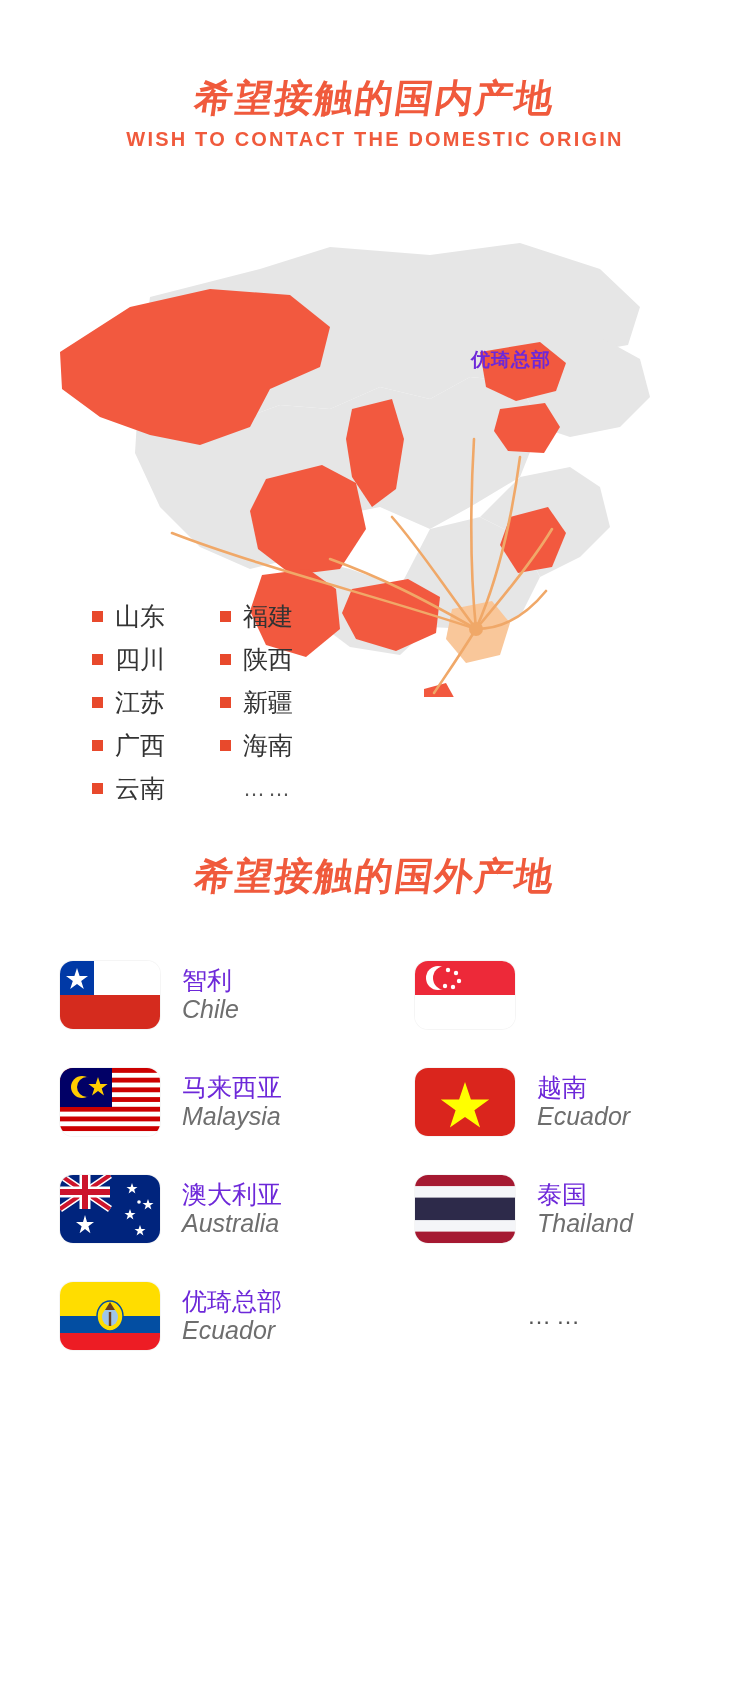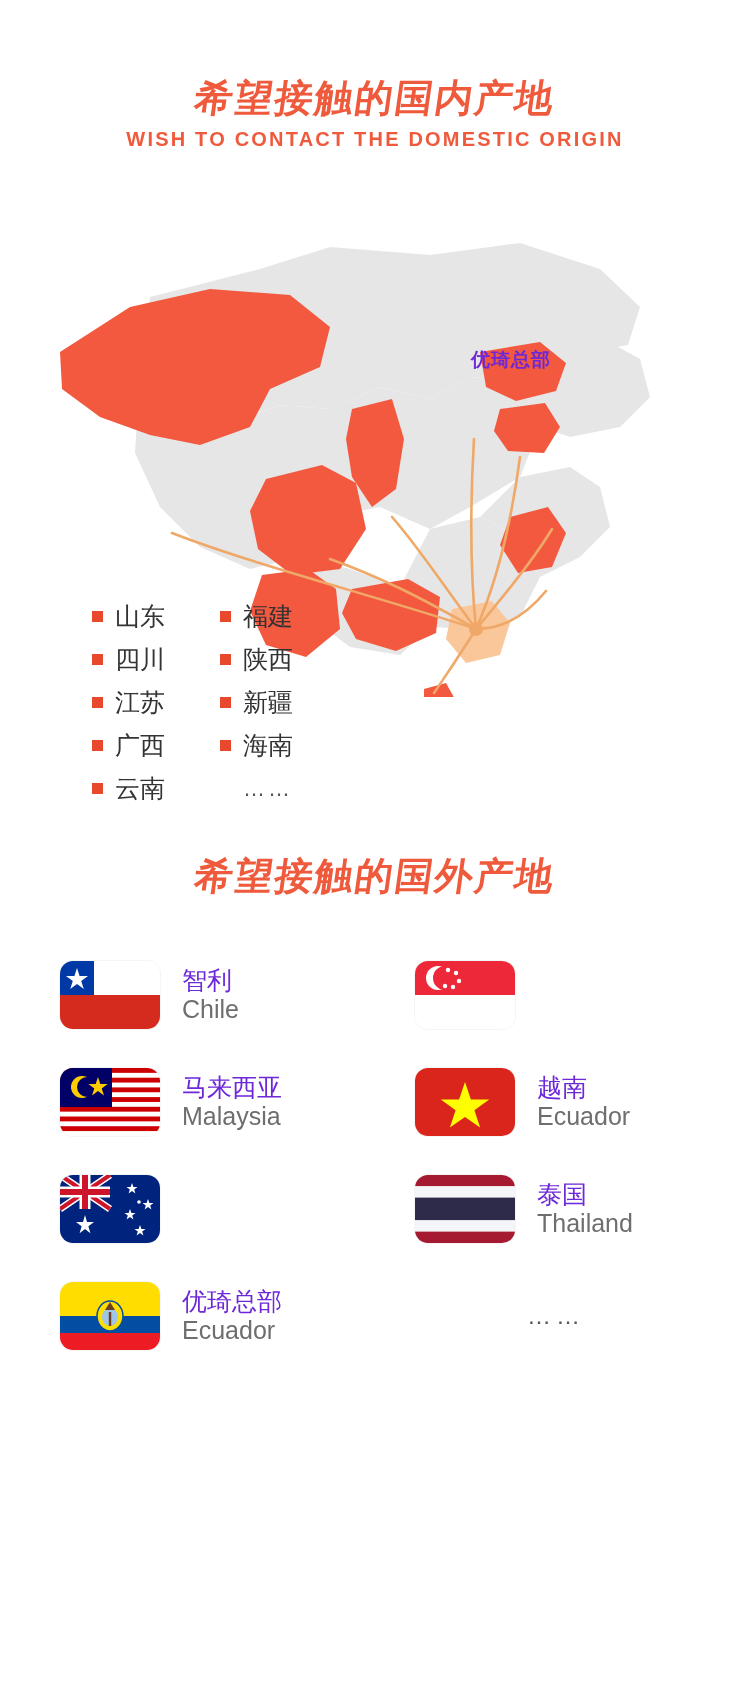--- a/index.html
+++ b/index.html
@@ -54,21 +54,21 @@
     column-gap:0px;row-gap:0px;padding-left:60px;box-sizing:border-box;
   }
   .flag-row{display:flex;align-items:center;height:107px;}
   .flag{
     width:100px;height:68px;border-radius:13px;overflow:hidden;
     position:relative;flex:none;margin-right:22px;
     box-shadow:0 0 0 1px rgba(0,0,0,0.04);
   }
   .names{line-height:1.18;}
   .names .cn{font-size:25px;color:#6d28d9;}
-  .names .en{font-size:25px;color:#6e6e6e;}
+  .names .en{font-size:25px;color:#6e6e6e;font-style:italic;}
   .dots-cell{display:flex;align-items:center;height:107px;padding-left:112px;}
   .dots-cell span{font-size:24px;color:#555;letter-spacing:5px;}
 </style>
 </head>
 <body>
 
 <div class="section" style="height:840px;">
 
   <div class="heading" style="padding-top:78px;">
     <div class="cn">希望接触的国内产地</div>
@@ -260,20 +260,24 @@
           <g fill="#fff">
             <polygon points="25,40 27,47 34,47 28.4,51.3 30.4,58.3 25,54 19.6,58.3 21.6,51.3 16,47 23,47"></polygon>
             <polygon points="72,8 73.4,12 77.5,12 74.2,14.6 75.4,18.6 72,16.1 68.6,18.6 69.8,14.6 66.5,12 70.6,12"></polygon>
             <polygon points="88,24 89.4,28 93.5,28 90.2,30.6 91.4,34.6 88,32.1 84.6,34.6 85.8,30.6 82.5,28 86.6,28"></polygon>
             <polygon points="70,34 71.4,38 75.5,38 72.2,40.6 73.4,44.6 70,42.1 66.6,44.6 67.8,40.6 64.5,38 68.6,38"></polygon>
             <polygon points="80,50 81.4,54 85.5,54 82.2,56.6 83.4,60.6 80,58.1 76.6,60.6 77.8,56.6 74.5,54 78.6,54"></polygon>
             <circle cx="79" cy="27" r="1.8"></circle>
           </g>
         </svg>
       </div>
+      <div class="names">
+        <div class="cn">澳大利亚</div>
+        <div class="en">Australia</div>
+      </div>
     </div>
 
     <div class="flag-row">
       <div class="flag">
         <svg width="100" height="68" viewBox="0 0 100 68">
           <rect width="100" height="68" fill="#ffffff"></rect>
           <rect y="0" width="100" height="11.3" fill="#a51931"></rect>
           <rect y="11.3" width="100" height="11.3" fill="#f4f5f8"></rect>
           <rect y="22.6" width="100" height="22.7" fill="#2d2a4a"></rect>
           <rect y="45.3" width="100" height="11.3" fill="#f4f5f8"></rect>

